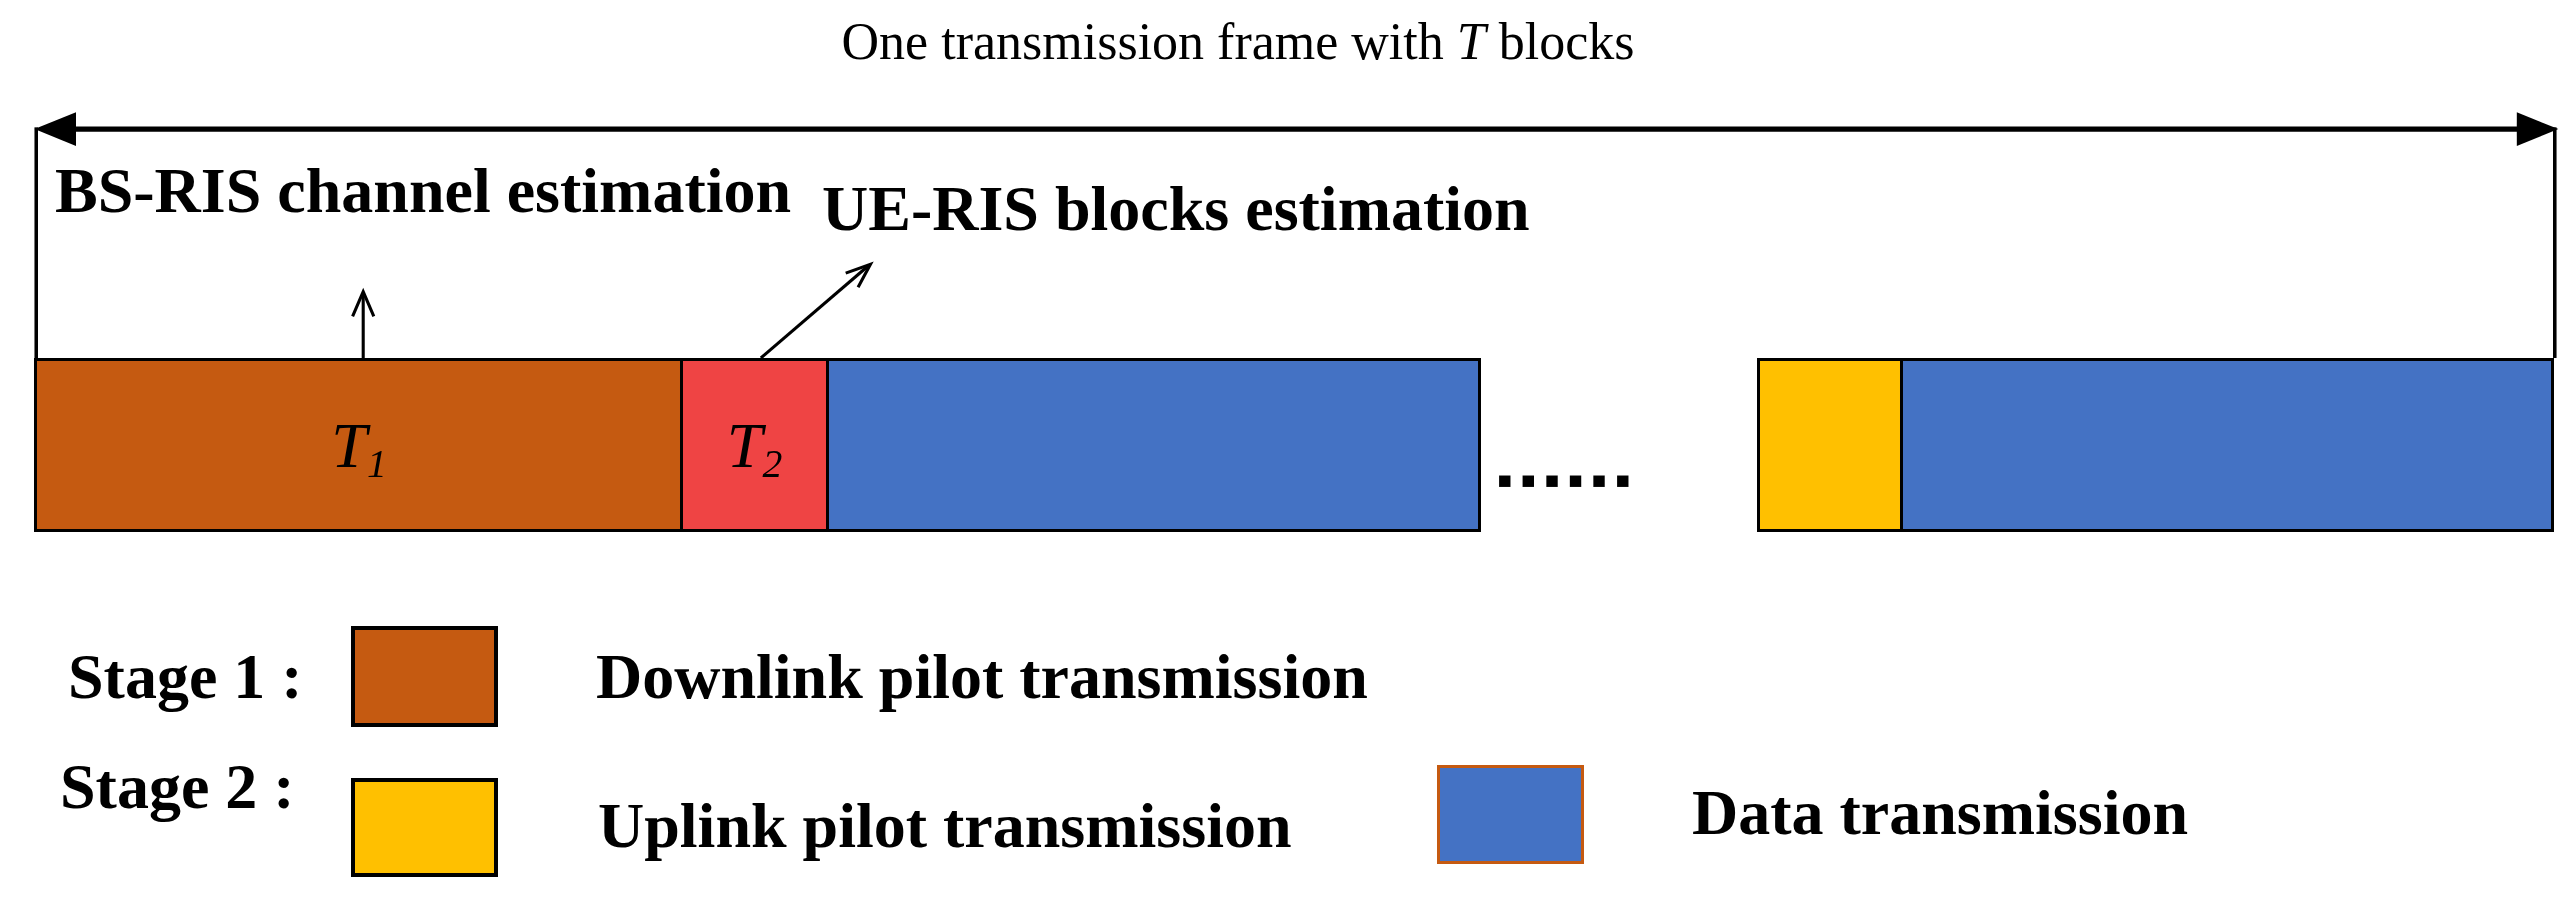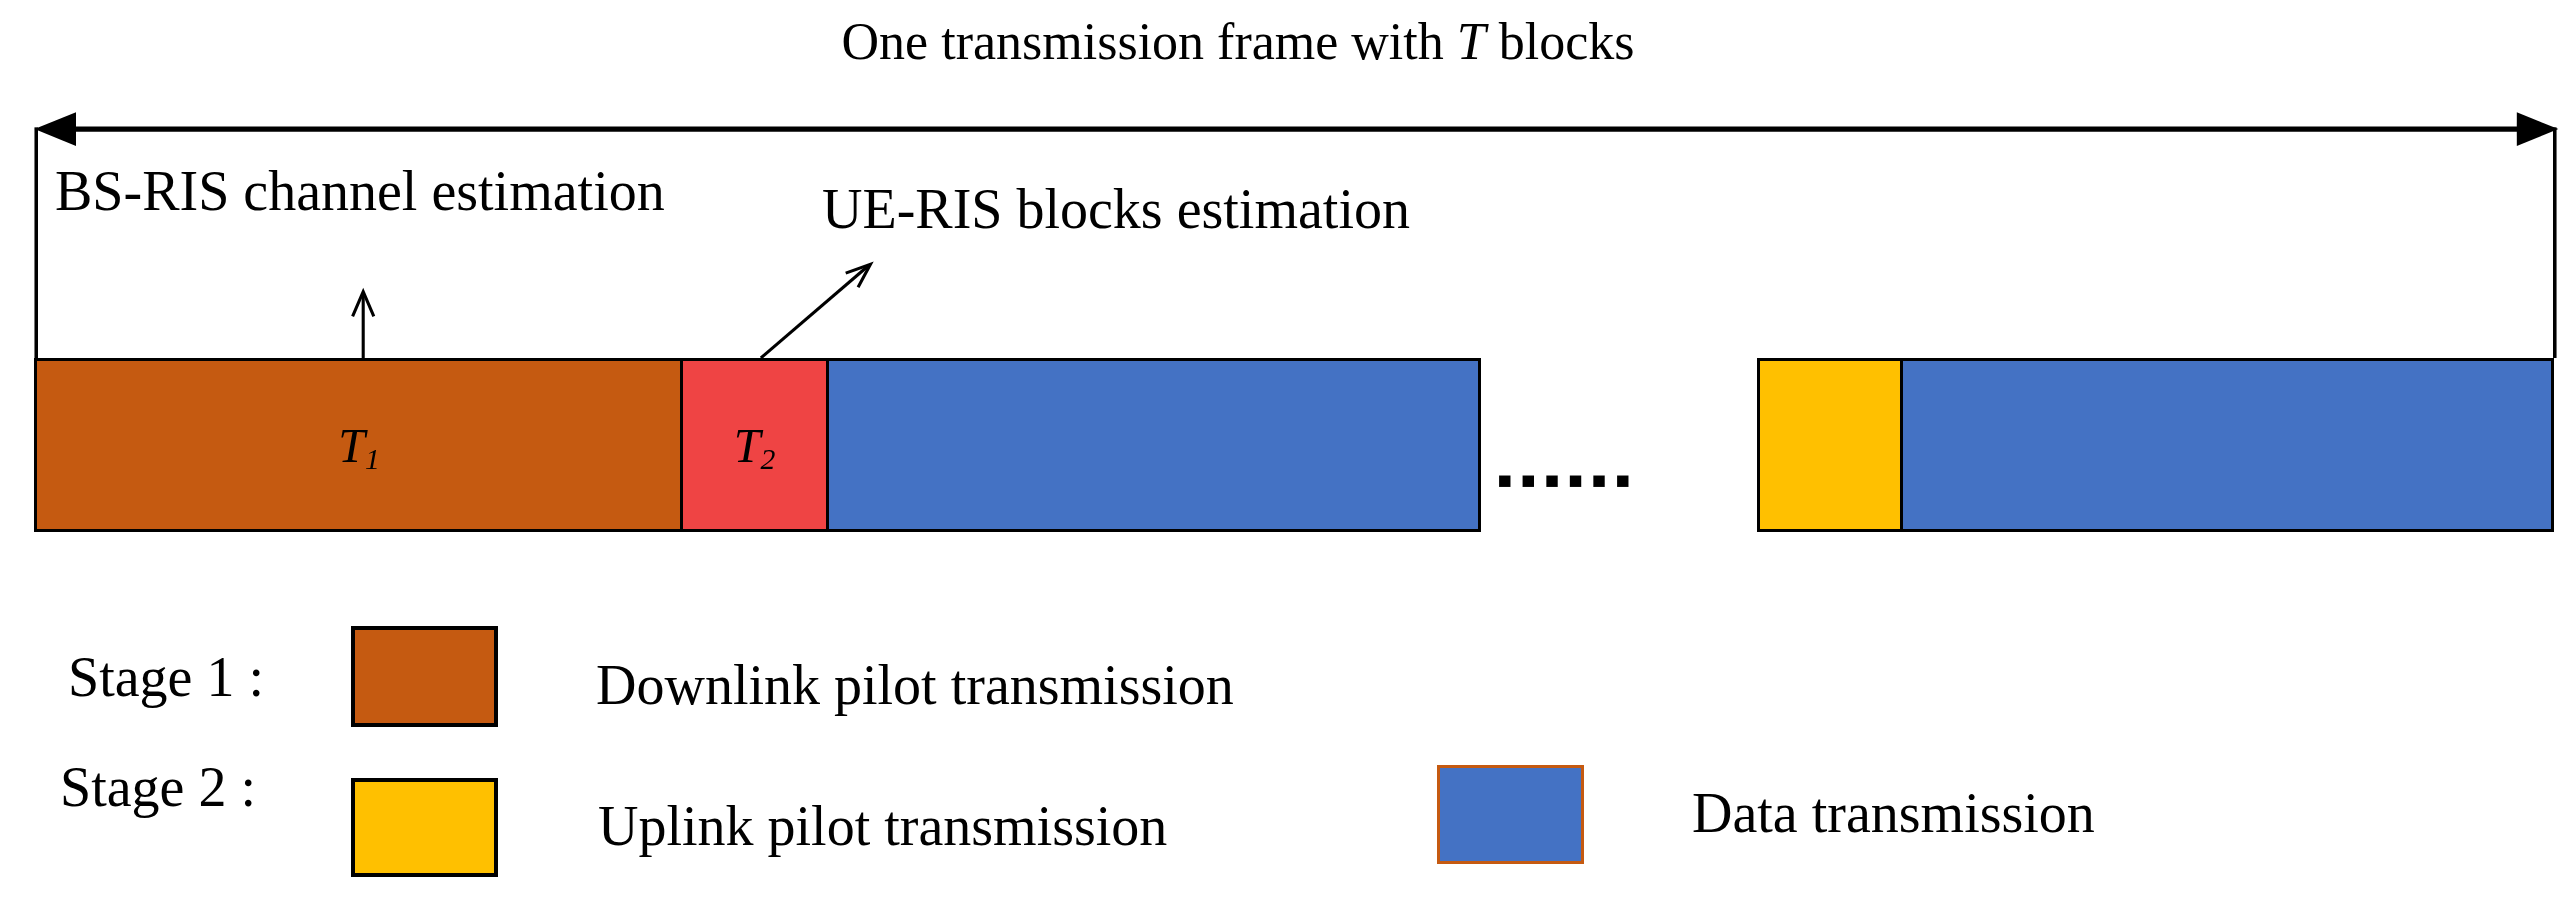--- a/index.html
+++ b/index.html
@@ -1,29 +1,29 @@
 <!DOCTYPE html>
 <html style="font-size:14px"><head>
 <meta charset="utf-8">
 <style>
   html,body{margin:0;padding:0;background:#fff;}
   #canvas{
     position:relative;width:2576px;height:898px;background:#ffffff;
     font-family:"Liberation Serif", serif;color:#000;overflow:hidden;
   }
   .abs{position:absolute;}
-  .txt{font-size:56px;line-height:64px;white-space:nowrap;}
+  .txt{font-size:64px;line-height:64px;white-space:nowrap;font-weight:bold;}
   .title{font-size:52px;line-height:74px;text-align:center;}
   .ital{font-style:italic;}
   sub.tsub{font-size:0.62em;line-height:0;vertical-align:-0.25em;}
   .block{
     position:absolute;top:358px;height:174px;box-sizing:border-box;
     border:3.5px solid #000;display:flex;align-items:center;justify-content:center;
   }
-  .block-label{font-size:48px;font-style:italic;line-height:67px;}
+  .block-label{font-size:64px;font-style:italic;line-height:67px;}
   .swatch{position:absolute;box-sizing:border-box;}
   .dots{font-family:"DejaVu Sans", sans-serif;font-size:23px;line-height:23px;letter-spacing:8px;white-space:nowrap;}
   svg{position:absolute;left:0;top:0;pointer-events:none;}
 </style>
 </head>
 <body>
 
 <div id="canvas">
 
   <div class="abs title" style="left:730px;top:5.3px;width:1016px;">
@@ -57,21 +57,21 @@
   </div>
   <div class="block" style="left: 826px; width: 655px; background-color: rgb(68, 114, 196);"></div>
 
   <div class="abs dots" style="left:1497px;top:468px;">▪▪▪▪▪▪</div>
 
   <div class="block" style="left: 1757px; width: 147px; background-color: rgb(255, 192, 0);"></div>
   <div class="block" style="left: 1900px; width: 654px; background-color: rgb(68, 114, 196);"></div>
 
   <div class="abs txt" style="left:68px;top:645px;text-align:right;">Stage 1 :</div>
   <div class="swatch" style="left: 351px; top: 626px; width: 147px; height: 101px; border: 4.4px solid rgb(0, 0, 0); background-color: rgb(197, 90, 17);"></div>
-  <div class="abs txt" style="left:596px;top:645px;margin-top:8px;">Downlink pilot transmission</div>
+  <div class="abs txt" style="left:596px;top:645px;">Downlink pilot transmission</div>
 
   <div class="abs txt" style="left:60px;top:755px;">Stage 2 :</div>
   <div class="swatch" style="left: 351px; top: 778px; width: 147px; height: 99px; border: 4.4px solid rgb(0, 0, 0); background-color: rgb(255, 192, 0);"></div>
   <div class="abs txt" style="left:598px;top:794px;">Uplink pilot transmission</div>
 
   <div class="swatch" style="left: 1437px; top: 765px; width: 147px; height: 99px; border: 3.5px solid rgb(197, 90, 17); background-color: rgb(68, 114, 196);"></div>
   <div class="abs txt" style="left:1692px;top:781px;">Data transmission</div>
 
 </div>
 

